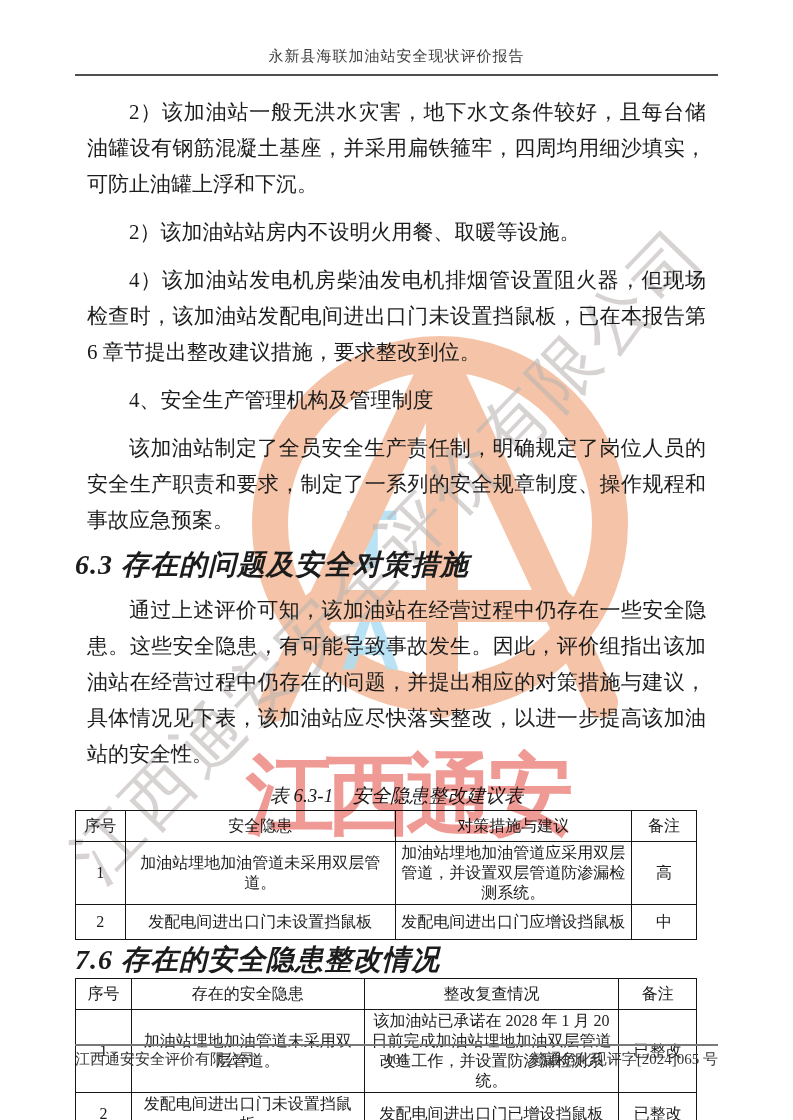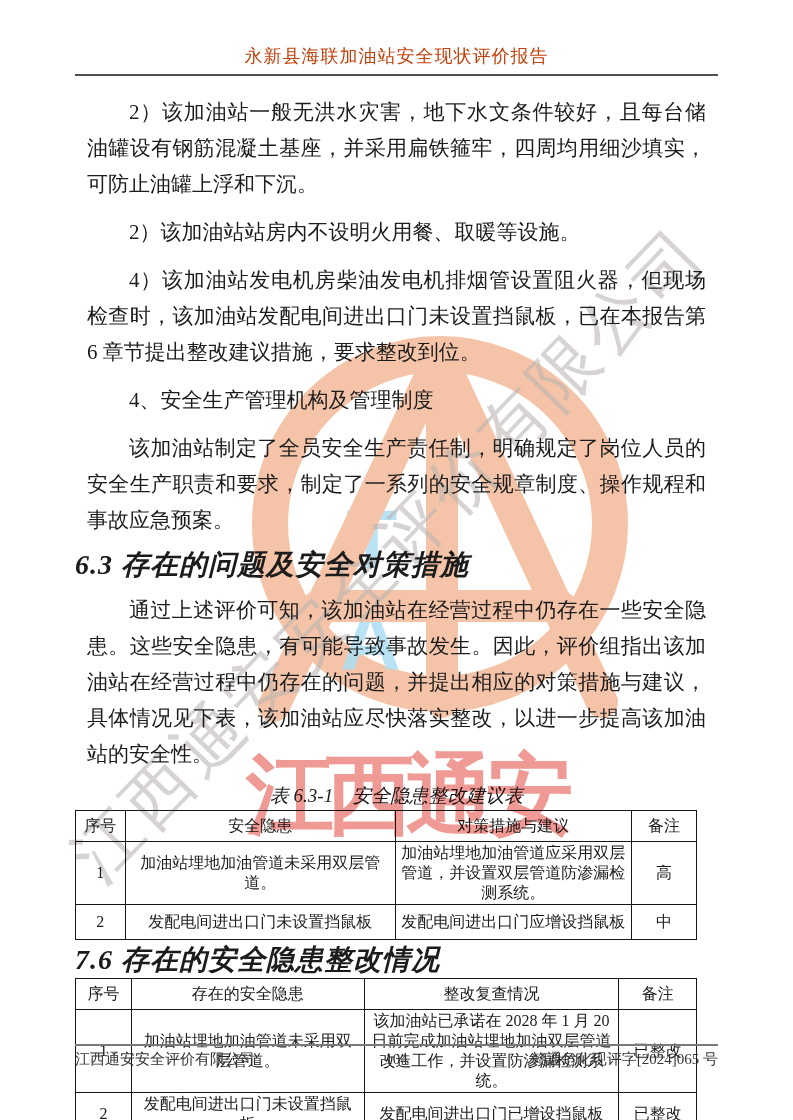--- a/index.html
+++ b/index.html
@@ -23,21 +23,21 @@
   .wm-logo{position:absolute;left:228px;top:318px;opacity:.72;}
   .wm-red{
     position:absolute;left:246px;top:736px;z-index:5;
     font-size:88px;font-weight:bold;letter-spacing:-8px;white-space:nowrap;
     color:#e0362b;opacity:.5;mix-blend-mode:multiply;
   }
   
   #content-layer{position:relative;z-index:1;}
   .page-header{padding-top:46px;}
   .header-title{
-    text-align:center;font-size:18px;letter-spacing:1px;color:#c2410c;
+    text-align:center;font-size:15px;letter-spacing:1px;color:#404040;
     line-height:20px;
   }
   .header-rule{
     margin:8px 75px 0 75px;height:0;
     border-bottom:2.5px solid #4f4f4f;
   }
   .main{margin:18px 75px 0 75px;}
   .body-text{
     font-size:21px;line-height:36px;margin:12px;
     text-indent:2em;text-align:justify;

